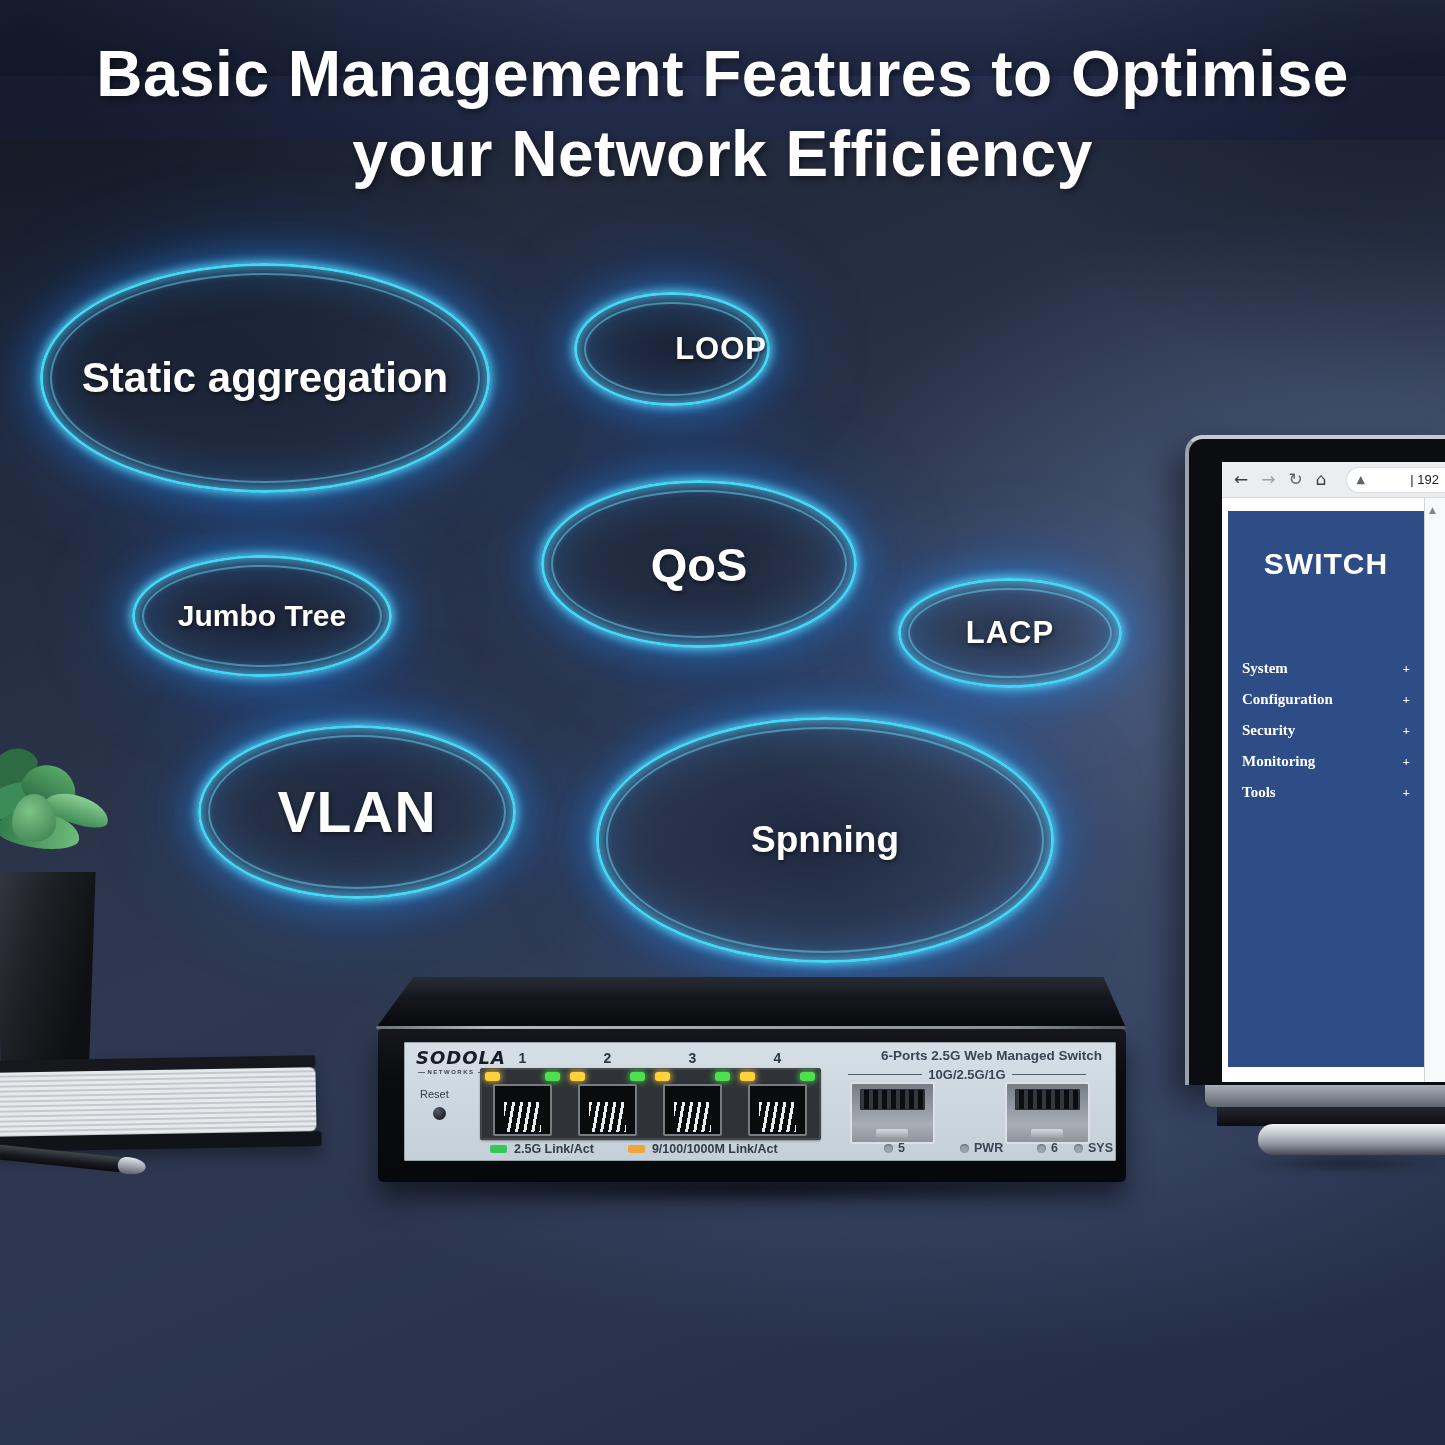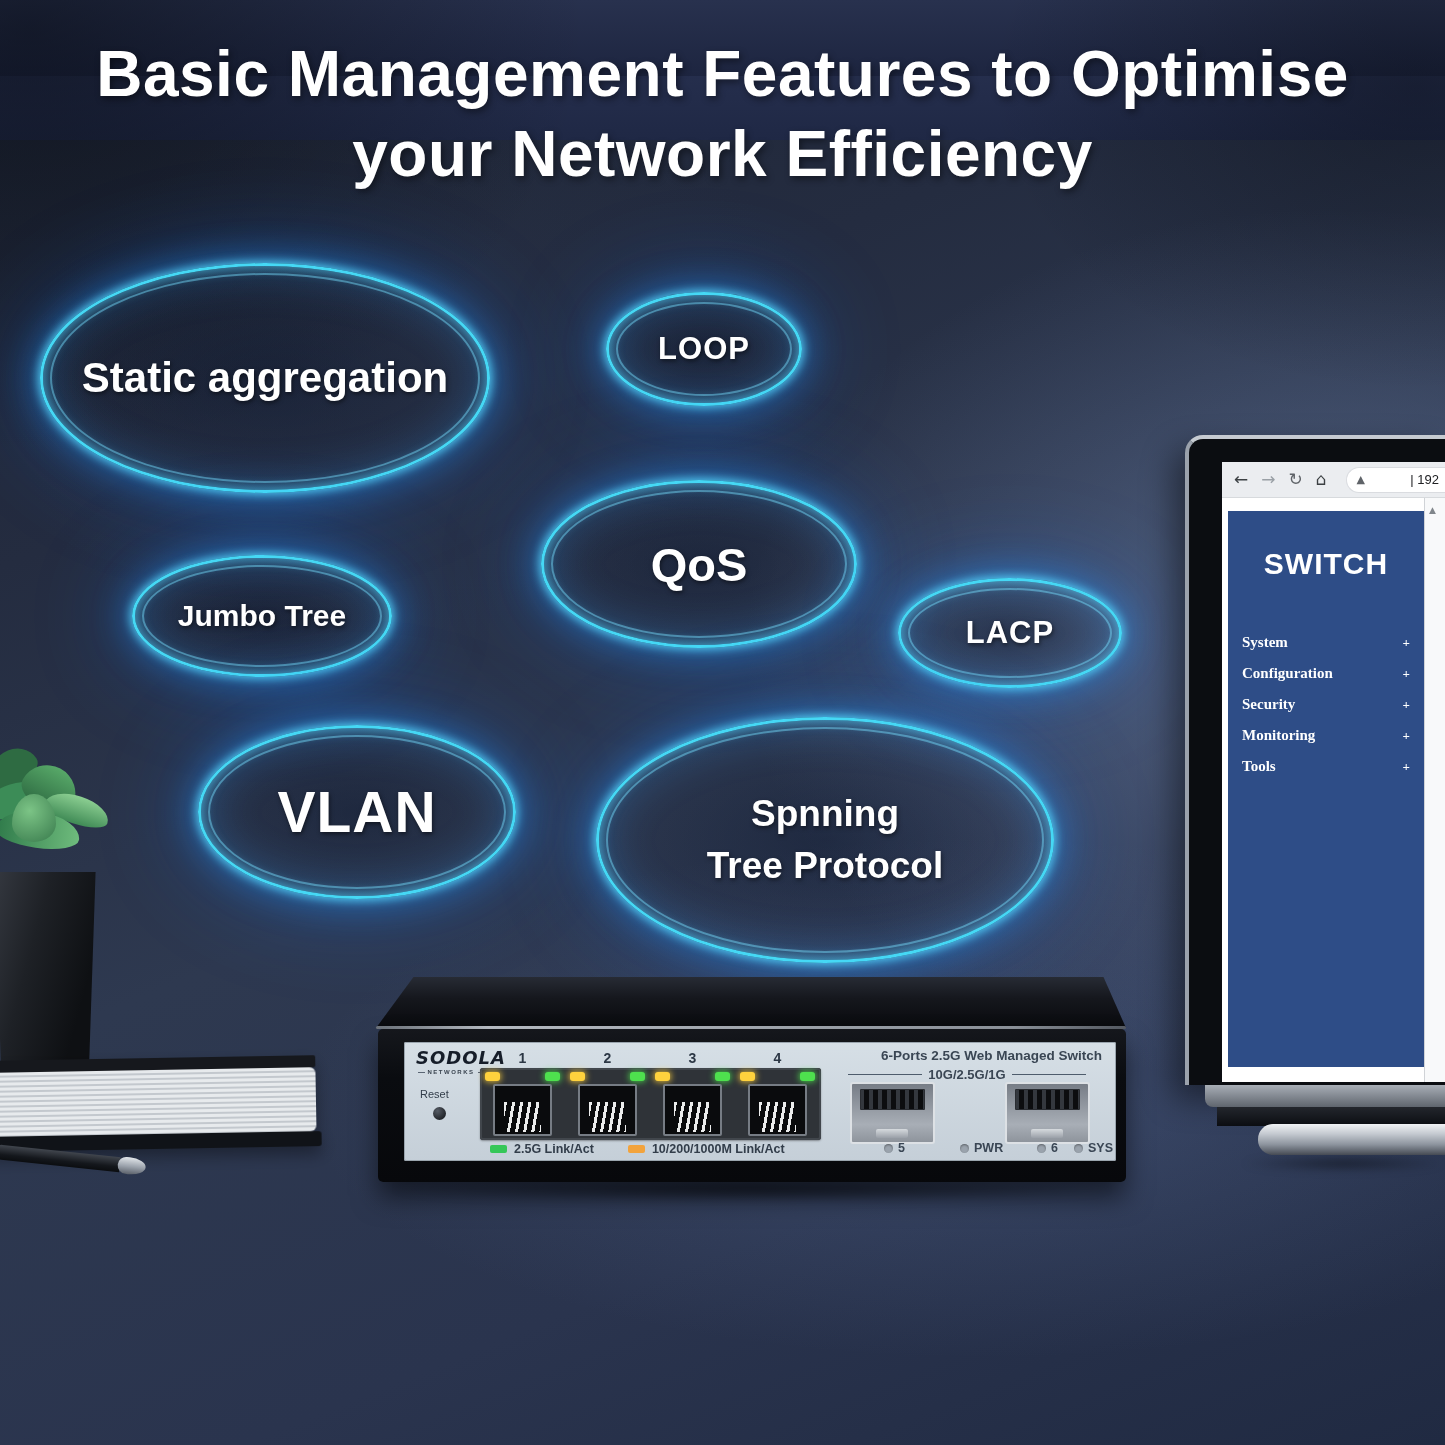--- a/index.html
+++ b/index.html
@@ -44,21 +44,21 @@
     background:radial-gradient(closest-side, rgba(10,20,42,.40), rgba(10,20,42,.14) 72%, rgba(10,20,42,0));
     box-shadow:
       0 0 10px 2px rgba(86,216,255,.85),
       0 0 34px 8px rgba(36,150,255,.42),
       0 0 85px 22px rgba(24,120,255,.22),
       inset 0 0 12px 2px rgba(86,216,255,.60),
       inset 0 0 42px 10px rgba(36,150,255,.22); }
   .bubble::before { content:""; position:absolute; inset:7px; border-radius:50%;
     border:2px solid rgba(120,225,255,.45); }
   .b-static { left:40px;  top:263px; width:450px; height:230px; font-size:42px; }
-  .b-loop   { left:606px; top:292px; width:196px; height:114px; font-size:31px; letter-spacing:1px; }
+  .b-loop   { left:574px; top:292px; width:196px; height:114px; font-size:31px; letter-spacing:1px;align-items:flex-end; }
   .b-qos    { left:541px; top:480px; width:316px; height:168px; font-size:47px; }
   .b-jumbo  { left:132px; top:555px; width:260px; height:122px; font-size:30px; }
   .b-lacp   { left:898px; top:578px; width:224px; height:110px; font-size:31px; letter-spacing:1px; }
   .b-vlan   { left:198px; top:725px; width:318px; height:174px; font-size:57px; letter-spacing:1px; }
   .b-stp    { left:596px; top:717px; width:458px; height:246px; font-size:37px; line-height:52px; }
 
   
   .leaves { position:absolute; left:-12px; top:750px; width:140px; height:140px; z-index:4; }
   .leaf { position:absolute; border-radius:50% 50% 50% 50% / 62% 62% 38% 38%; }
   .leaf1 { left:8px;  top:62px; width:84px; height:36px; transform:rotate(8deg);
@@ -154,21 +154,21 @@
     border-bottom:1px solid #d7dadd; display:flex; align-items:center; padding:0 0 0 12px; gap:13px; }
   .tb-icon { font-family:"DejaVu Sans",sans-serif; font-size:17px; line-height:1; }
   .tb-back { color:#3c4043; } .tb-fwd { color:#9aa0a6; } .tb-reload { color:#5f6368; } .tb-home { color:#3c4043; }
   .addr { flex:1; height:26px; margin-left:6px; border-radius:13px 0 0 13px; background:#fff;
     border:1px solid #dadce0; border-right:none; display:flex; align-items:center; padding:0 8px 0 10px; }
   .addr-warn { font-family:"DejaVu Sans",sans-serif; font-size:11px; color:#5f6368; }
   .addr-url { margin-left:auto; font-size:13px; color:#202124; white-space:nowrap; }
   .page { position:absolute; left:0; top:36px; width:100%; height:584px; background:#fff; }
   .sidebar { position:absolute; left:6px; top:13px; width:196px; height:556px; background:#2e4d87; }
   .sb-title { margin-top:36px; text-align:center; color:#fff; font-weight:bold; font-size:30px; letter-spacing:1px; }
-  .menu { margin-top:46px; }
+  .menu { margin-top:72px; }
   .menu-item { height:31px; padding:0 14px; display:flex; align-items:center; justify-content:space-between;
     color:#fff; font-family:"Liberation Serif",serif; font-weight:bold; font-size:15px; cursor:pointer; }
   .menu-plus { font-size:13px; }
   .scrollstrip { position:absolute; left:202px; top:0; width:30px; height:584px; background:#f8f9fa;
     border-left:1px solid #d0d3d7; text-align:left; }
   .scroll-arrow { display:block; margin:7px 0 0 4px; font-family:"DejaVu Sans",sans-serif;
     font-size:9px; color:#80868b; }
   .lap-bottombar { position:absolute; left:20px; top:650px; width:242px; height:22px;
     border-radius:0 0 0 8px; background:linear-gradient(180deg,#a8aeb6,#5f656e); }
   .lap-hinge { position:absolute; left:32px; top:672px; width:230px; height:19px;
@@ -209,21 +209,20 @@
     <span>Jumbo Tree</span>
   </div>
   <div class="bubble b-lacp">
     <span>LACP</span>
   </div>
   <div class="bubble b-vlan">
     <span>VLAN</span>
   </div>
   <div class="bubble b-stp">
     <span>Spnning</span>
-    <span>Tree Protocol</span>
   </div>
 
   <div class="leaves">
     <div class="leaf leaf4"></div>
     <div class="leaf leaf2"></div>
     <div class="leaf leaf3"></div>
     <div class="leaf leaf5"></div>
     <div class="leaf leaf1"></div>
     <div class="leaf leaf6"></div>
   </div>
@@ -323,21 +322,21 @@
       <div class="status-pair" style="left:670px">
         <span class="status-dot"></span>
         <span>SYS</span>
       </div>
 
       <div class="legend-row">
         <span class="chip chip-green"></span>
         <span>2.5G Link/Act</span>
         <span class="legend-gap"></span>
         <span class="chip chip-orange"></span>
-        <span>10/200/1000M Link/Act</span>
+        <span>9/100/1000M Link/Act</span>
       </div>
 
     </div>
   </div>
 
   <div class="laptop">
     <div class="lap-frame"></div>
     <div class="screen">
       <div class="toolbar">
         <span class="tb-icon tb-back">←</span>

